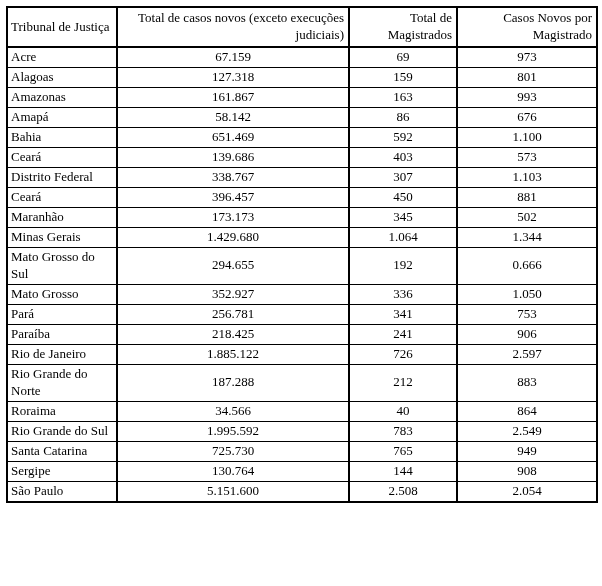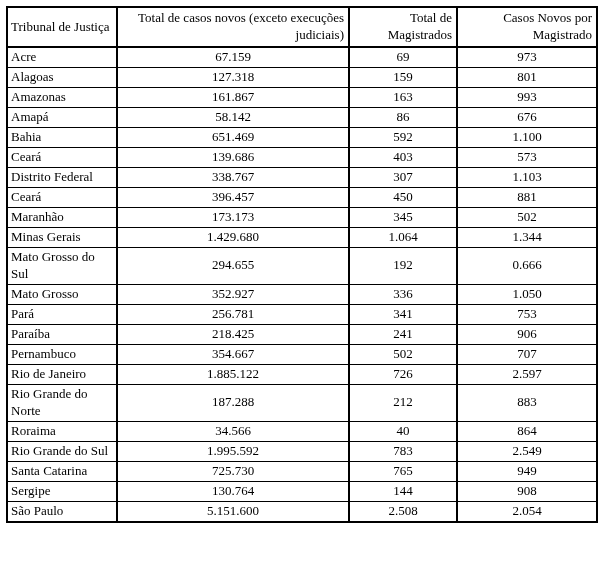--- a/index.html
+++ b/index.html
@@ -157,26 +157,20 @@
           <td class="num">341</td>
           <td class="num">753</td>
         </tr>
         <tr>
           <td class="name">Paraíba</td>
           <td class="num">218.425</td>
           <td class="num">241</td>
           <td class="num">906</td>
         </tr>
         <tr>
-          <td class="name">Pernambuco</td>
-          <td class="num">354.667</td>
-          <td class="num">502</td>
-          <td class="num">707</td>
-        </tr>
-        <tr>
           <td class="name">Rio de Janeiro</td>
           <td class="num">1.885.122</td>
           <td class="num">726</td>
           <td class="num">2.597</td>
         </tr>
         <tr>
           <td class="name">Rio Grande do Norte</td>
           <td class="num">187.288</td>
           <td class="num">212</td>
           <td class="num">883</td>

